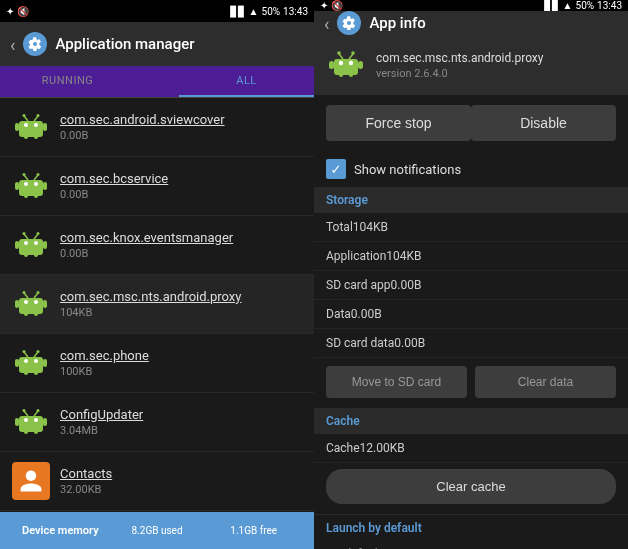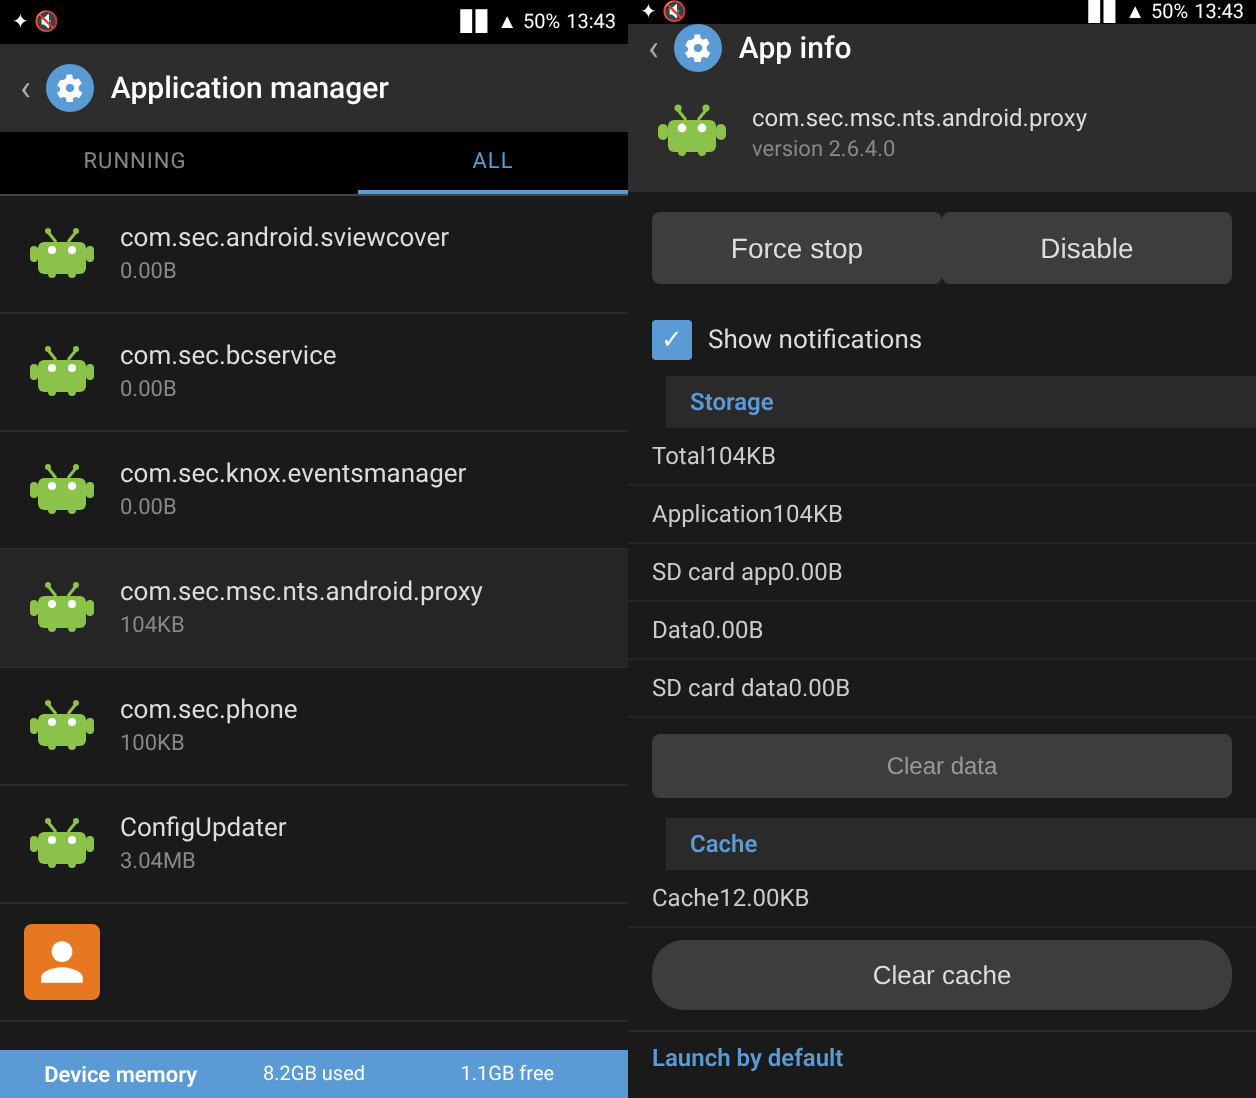--- a/index.html
+++ b/index.html
@@ -68,21 +68,21 @@
     }
 
     .header-title {
       color: #fff;
       font-size: 15px;
       font-weight: 500;
     }
 
     .tabs {
       display: flex;
-      background: #000000;
+      background: #4c1d95;
       border-bottom: 1px solid #444;
       gap: 44px;
     }
 
     .tab {
       flex: 1;
       text-align: center;
       padding: 8px 0;
       font-size: 11px;
       color: #888;
@@ -127,31 +127,32 @@
     }
 
     .app-info {
       display: flex;
       flex-direction: column;
     }
 
     .app-name {
       color: #ddd;
       font-size: 13px;
+      text-decoration: underline;
     }
 
     .app-size {
       color: #888;
       font-size: 11px;
       margin-top: 2px;
     }
 
     .bottom-bar {
       background: #5b9bd5;
-      height: 24px;
+      height: 37px;
       display: flex;
       align-items: center;
       justify-content: space-between;
       padding: 0 12px;
     }
 
     .bottom-bar-text {
       color: #fff;
       font-size: 11px;
       font-weight: 600;
@@ -252,21 +253,20 @@
       font-size: 13px;
       text-align: center;
     }
 
     .section-header {
       background: #2a2a2a;
       padding: 6px 12px;
       color: #5b9bd5;
       font-size: 12px;
       font-weight: 600;
-      margin-left: 19px;
     }
 
     .info-row {
       display: flex;
       padding: 7px 12px;
       border-bottom: 1px solid #252525;
     }
 
     .info-label {
       color: #ccc;
@@ -499,20 +499,24 @@
         <span class="app-name">ConfigUpdater</span>
         <span class="app-size">3.04MB</span>
       </div>
     </div>
     <div class="app-item">
       <div class="app-icon android-robot-contact">
         <svg width="26" height="26" viewBox="0 0 24 24" fill="white">
           <path d="M12 12c2.7 0 4.8-2.1 4.8-4.8S14.7 2.4 12 2.4 7.2 4.5 7.2 7.2 9.3 12 12 12zm0 2.4c-3.2 0-9.6 1.6-9.6 4.8v2.4h19.2v-2.4c0-3.2-6.4-4.8-9.6-4.8z"></path>
         </svg>
       </div>
+      <div class="app-info">
+        <span class="app-name">Contacts</span>
+        <span class="app-size">32.00KB</span>
+      </div>
     </div>
     <div class="app-item">
       
       
     </div>
   </div>
 
   <div class="bottom-bar">
     <span class="bottom-bar-text">Device memory</span>
     <span class="bottom-device-text">8.2GB used</span>
@@ -592,20 +596,21 @@
   <div class="info-row">
     <span class="info-label">Data</span>
     <span class="info-value">0.00B</span>
   </div>
   <div class="info-row">
     <span class="info-label">SD card data</span>
     <span class="info-value">0.00B</span>
   </div>
 
   <div class="storage-buttons">
+    <button class="storage-btn">Move to SD card</button>
     <button class="storage-btn">Clear data</button>
   </div>
 
   <div class="section-header cache-section">Cache</div>
   <div class="info-row">
     <span class="info-label">Cache</span>
     <span class="info-value">12.00KB</span>
   </div>
   <button class="clear-cache-btn">Clear cache</button>
 

